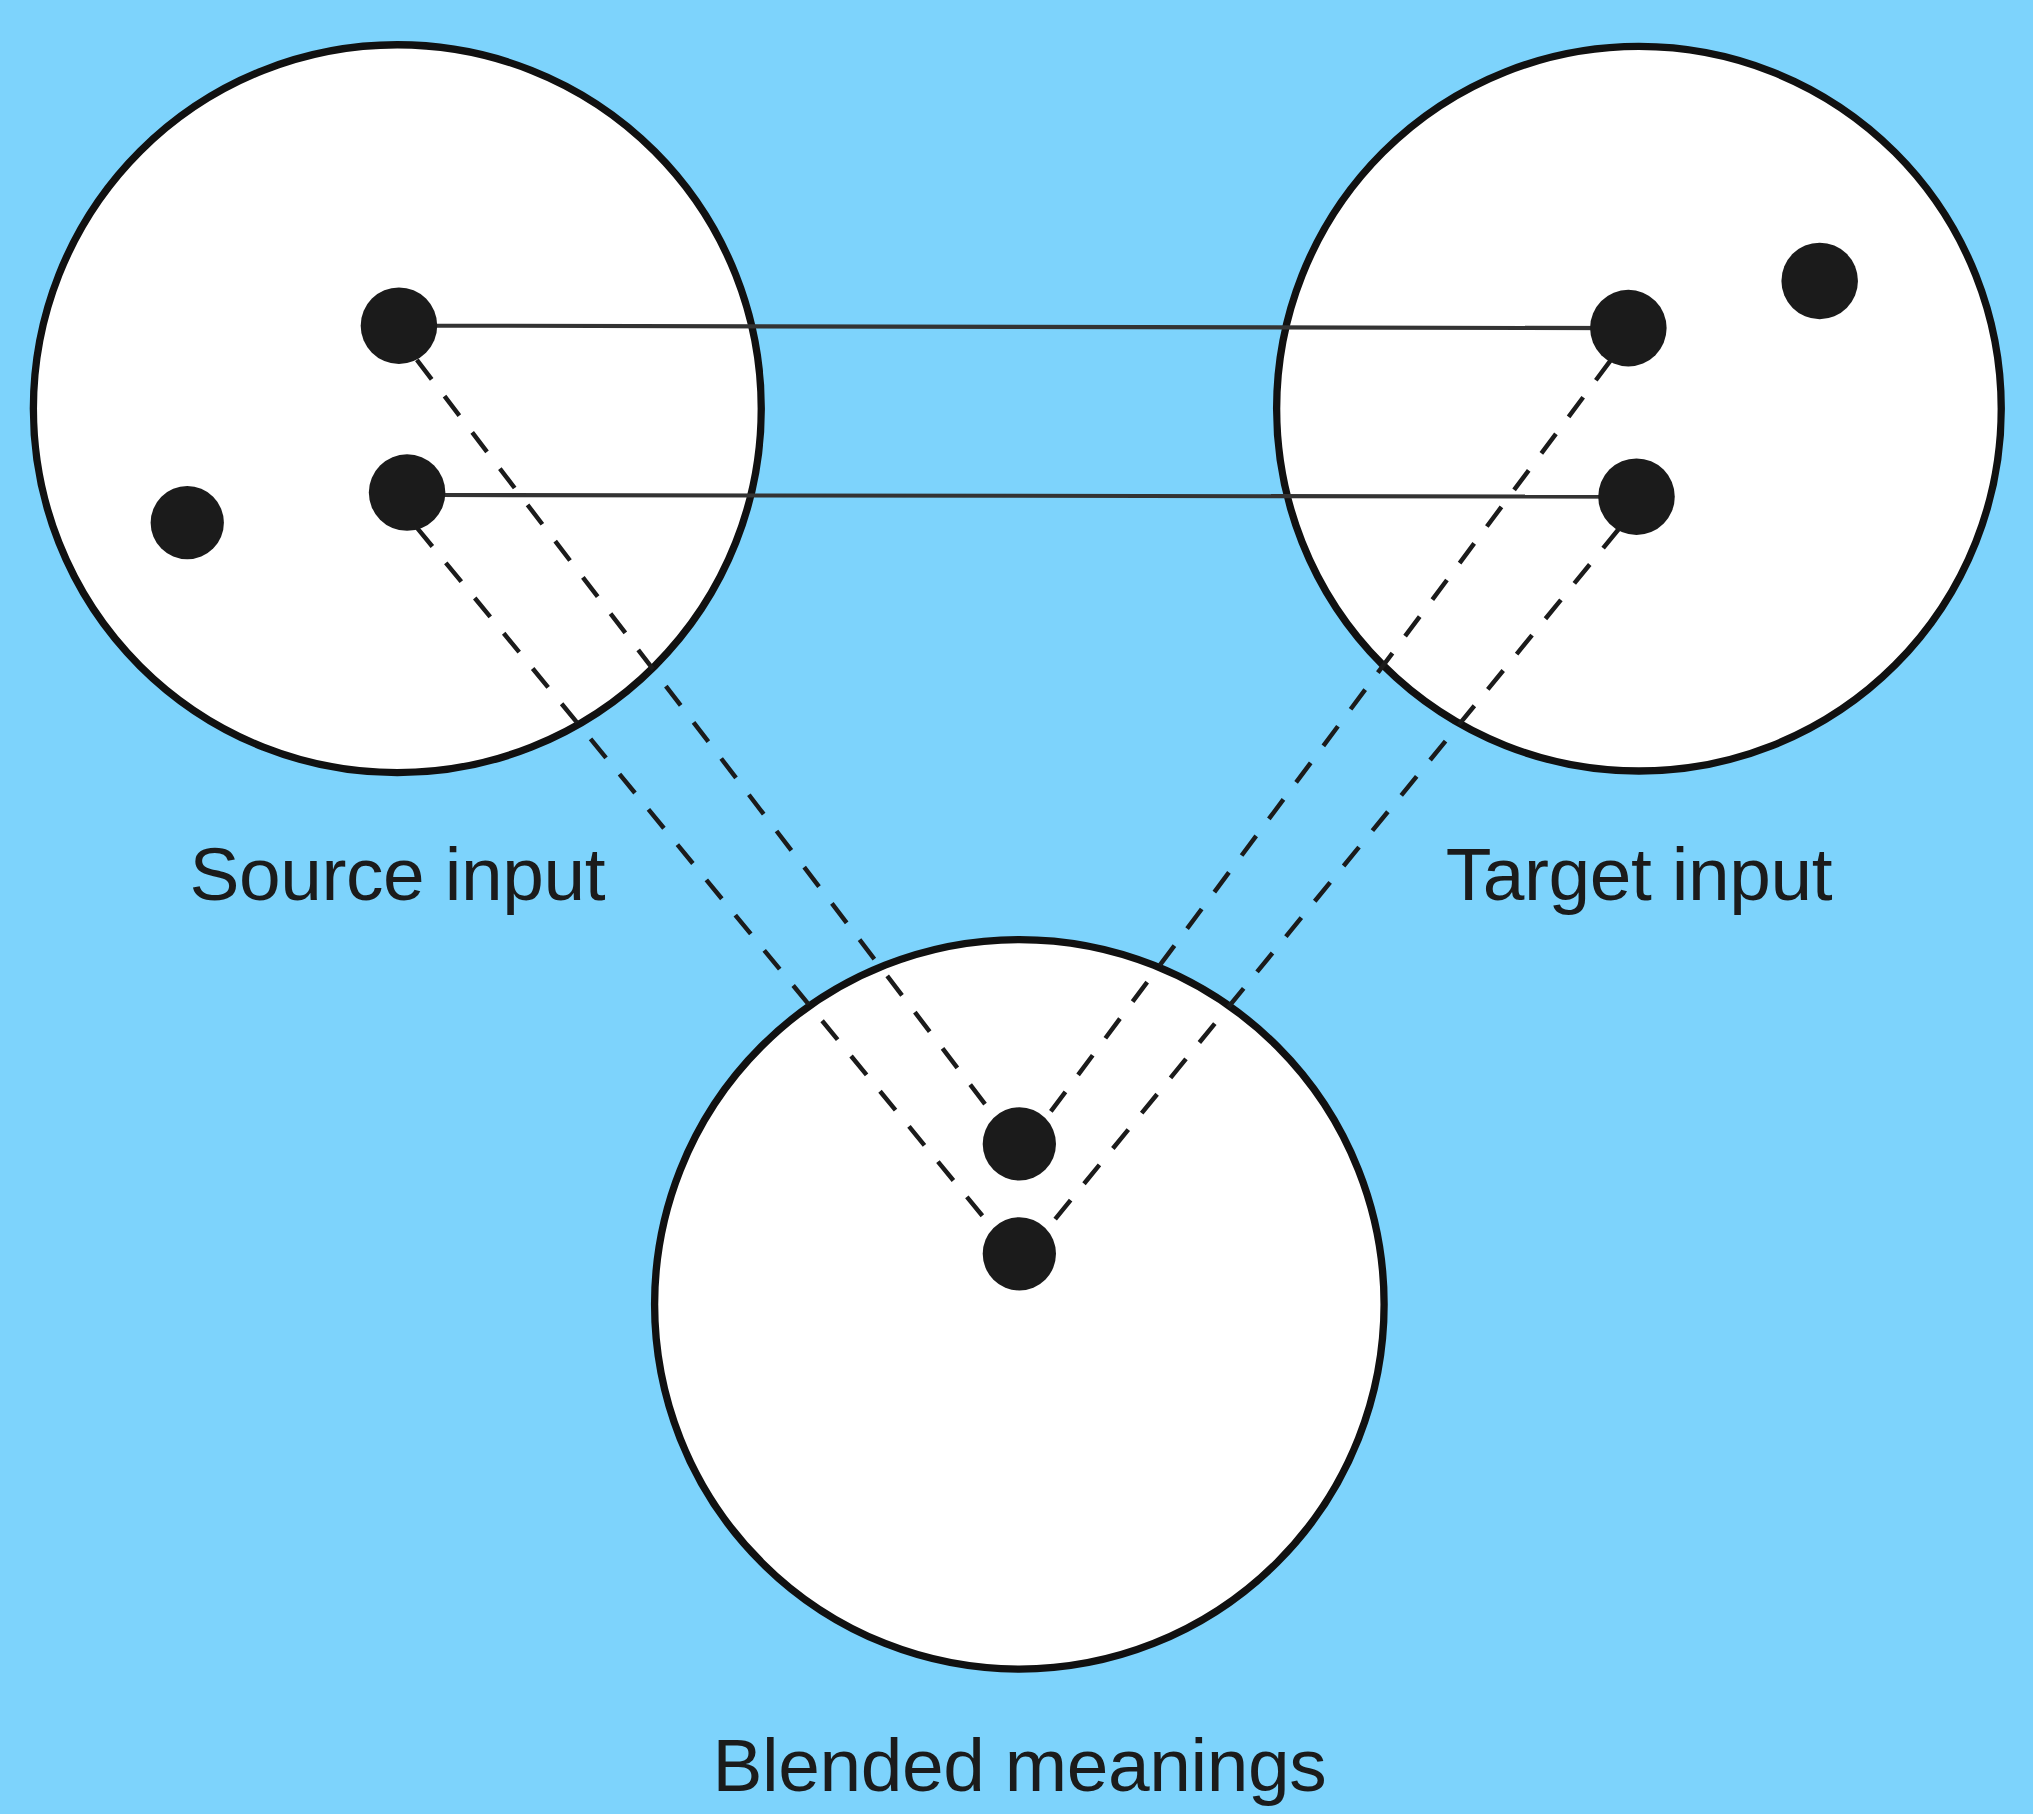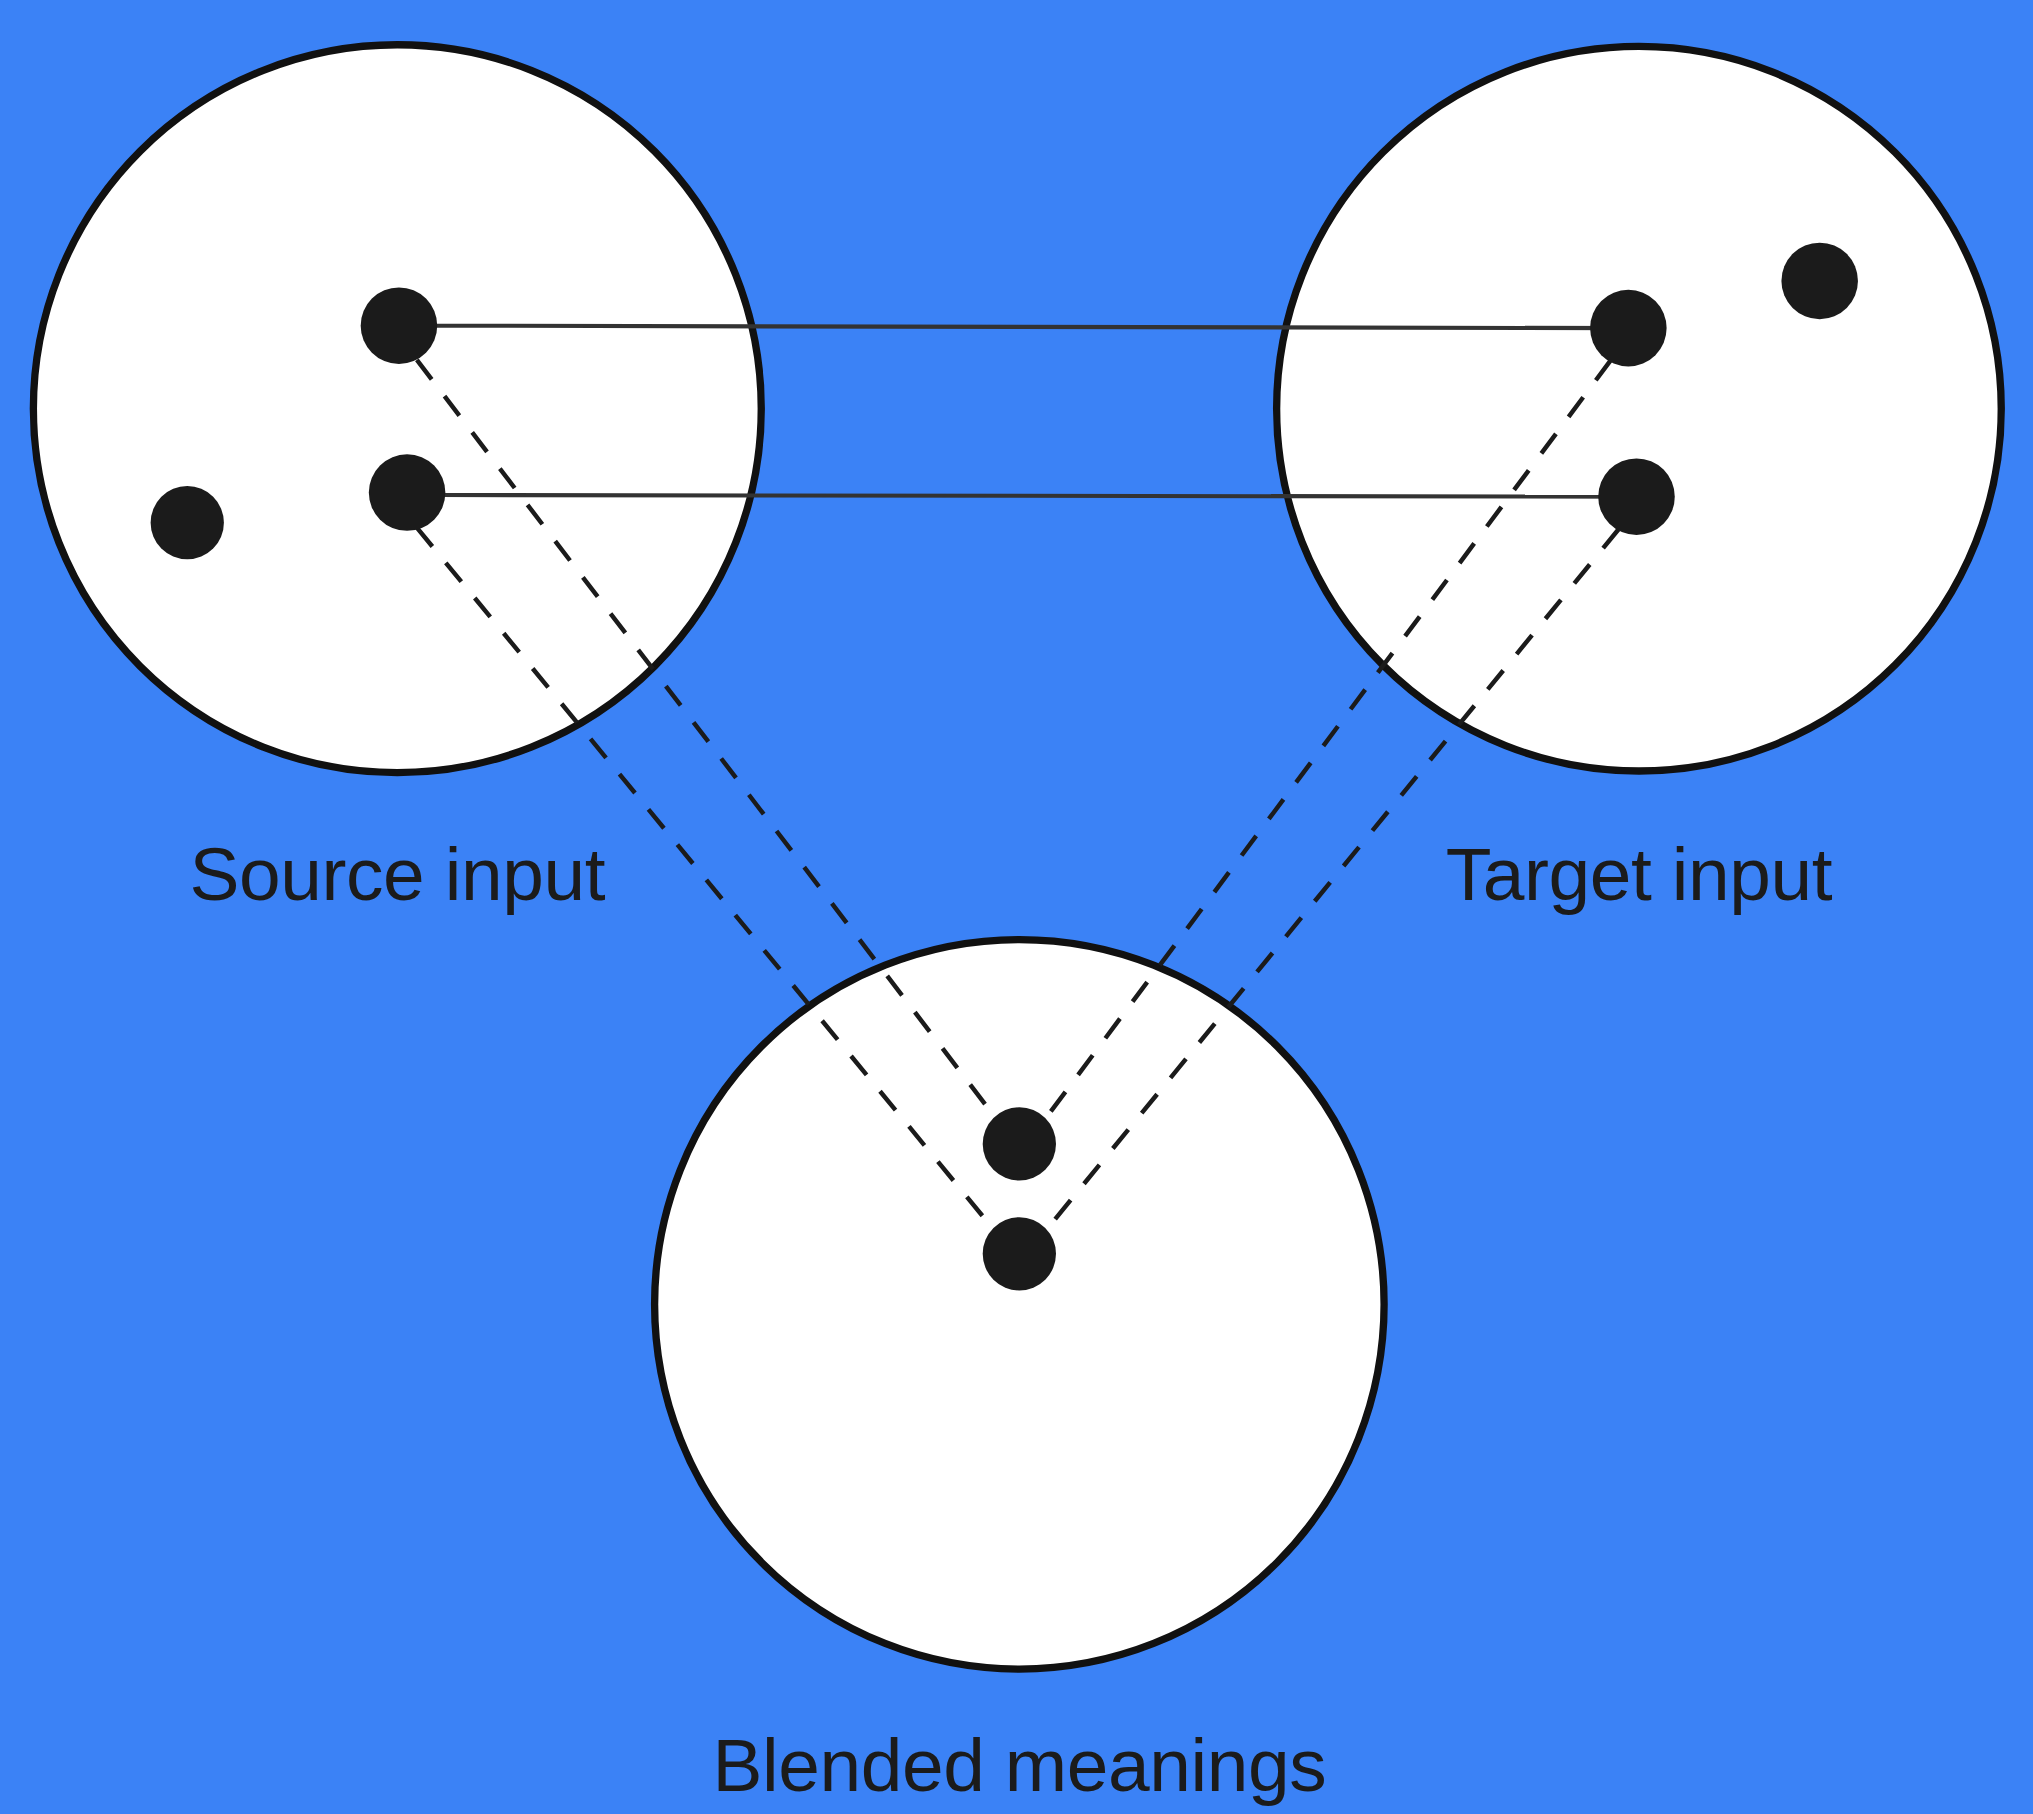--- a/index.html
+++ b/index.html
@@ -7,21 +7,21 @@
     padding: 0;
     background: #ffffff;
   }
   body {
     font-family: "Liberation Sans", sans-serif;
   }
   #stage {
     position: relative;
     width: 2033px;
     height: 1814px;
-    background: #3b82f6;
+    background: #7dd3fc;
     overflow: hidden;
   }
   #diagram-svg {
     position: absolute;
     left: 0;
     top: 0;
     width: 2033px;
     height: 1814px;
     display: block;
   }

